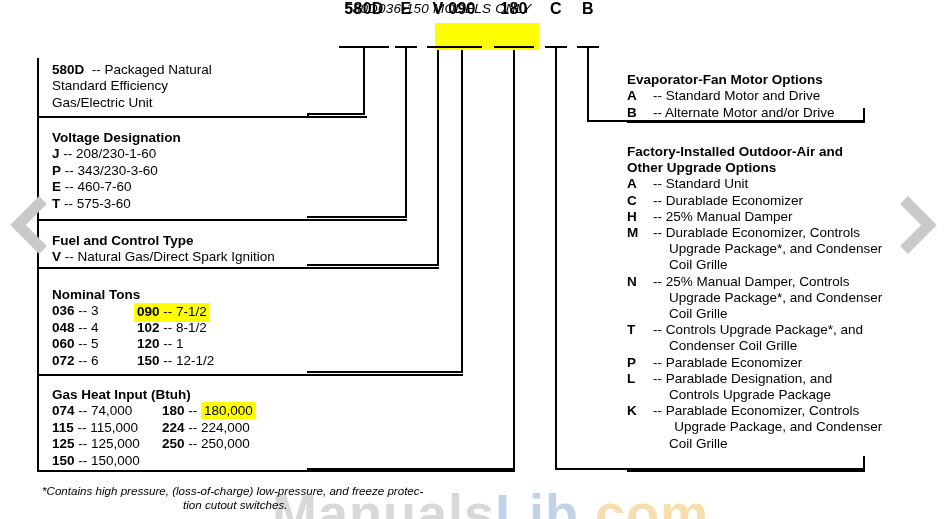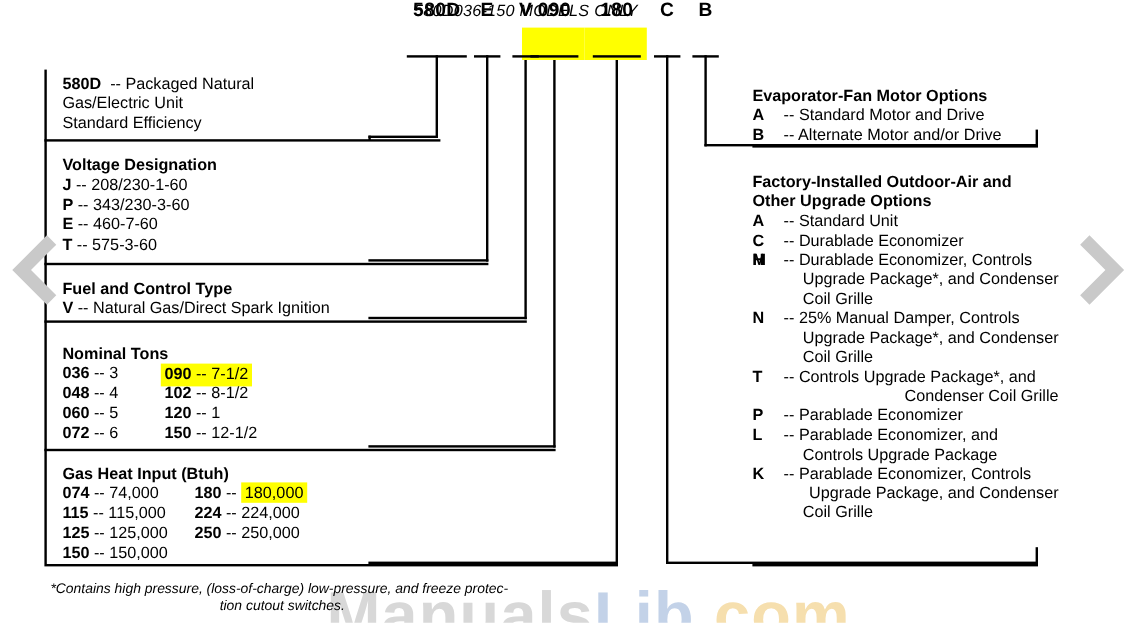--- a/index.html
+++ b/index.html
@@ -155,22 +155,22 @@
   <div class="vline" style="left:555px; top:46px; height:424px;"></div>
   <div class="hline" style="left:555px; top:468px; width:310px;"></div>
   <div class="vline" style="left:863px; top:456px; height:14px;"></div>
 
   <div class="vline" style="left:587px; top:46px; height:76px;"></div>
   <div class="hline" style="left:587px; top:120px; width:278px;"></div>
   <div class="vline" style="left:863px; top:108px; height:14px;"></div>
 
   <div class="blk" style="left:52px; top:62px;">
     <span class="ln"><b>580D</b>&nbsp; <span>-- Packaged Natural</span></span>
+    <span class="ln">Standard Efficiency</span>
     <span class="ln">Gas/Electric Unit</span>
-    <span class="ln">Standard Efficiency</span>
   </div>
   <div class="rule" style="left:37px; top:116px; width:330px;"></div>
 
   <div class="blk" style="left:52px; top:130px;">
     <span class="hd">Voltage Designation</span>
     <span class="ln"><b>J</b> -- <span>208/230-1-60</span></span>
     <span class="ln"><b>P</b> -- <span>343/230-3-60</span></span>
     <span class="ln"><b>E</b> -- <span>460-7-60</span></span>
     <span class="ln"><b>T</b> -- <span>575-3-60</span></span>
   </div>
@@ -248,45 +248,46 @@
     <span class="opt">
       <span class="key">A</span>
       <span class="cont">-- <span>Standard Unit</span></span>
     </span>
     <span class="opt">
       <span class="key">C</span>
       <span class="cont">-- <span>Durablade Economizer</span></span>
     </span>
     <span class="opt">
       <span class="key">H</span>
+      <span class="cont">-- <span>25% Manual Damper</span></span>
     </span>
     <span class="opt">
       <span class="key">M</span>
       <span class="cont">-- <span>Durablade Economizer, Controls</span></span>
       <span class="cont" style="padding-left:16px;">Upgrade Package*, and Condenser</span>
       <span class="cont" style="padding-left:16px;">Coil Grille</span>
     </span>
     <span class="opt">
       <span class="key">N</span>
       <span class="cont">-- <span>25% Manual Damper, Controls</span></span>
       <span class="cont" style="padding-left:16px;">Upgrade Package*, and Condenser</span>
       <span class="cont" style="padding-left:16px;">Coil Grille</span>
     </span>
     <span class="opt">
       <span class="key">T</span>
       <span class="cont">-- <span>Controls Upgrade Package*, and</span></span>
-      <span class="cont" style="padding-left:16px;text-align:right;">Condenser Coil Grille</span>
+      <span class="cont" style="padding-left:16px;">Condenser Coil Grille</span>
     </span>
     <span class="opt">
       <span class="key">P</span>
       <span class="cont">-- <span>Parablade Economizer</span></span>
     </span>
     <span class="opt">
       <span class="key">L</span>
-      <span class="cont">-- <span>Parablade Economizer, and</span></span>
+      <span class="cont">-- <span>Parablade Designation, and</span></span>
       <span class="cont" style="padding-left:16px;">Controls Upgrade Package</span>
     </span>
     <span class="opt">
       <span class="key">K</span>
       <span class="cont">-- <span>Parablade Economizer, Controls</span></span>
       <span class="cont" style="padding-left:16px;text-align:right;">Upgrade Package, and Condenser</span>
       <span class="cont" style="padding-left:16px;">Coil Grille</span>
     </span>
   </div>
   <div class="rule" style="left:627px; top:470px; width:238px;"></div>

